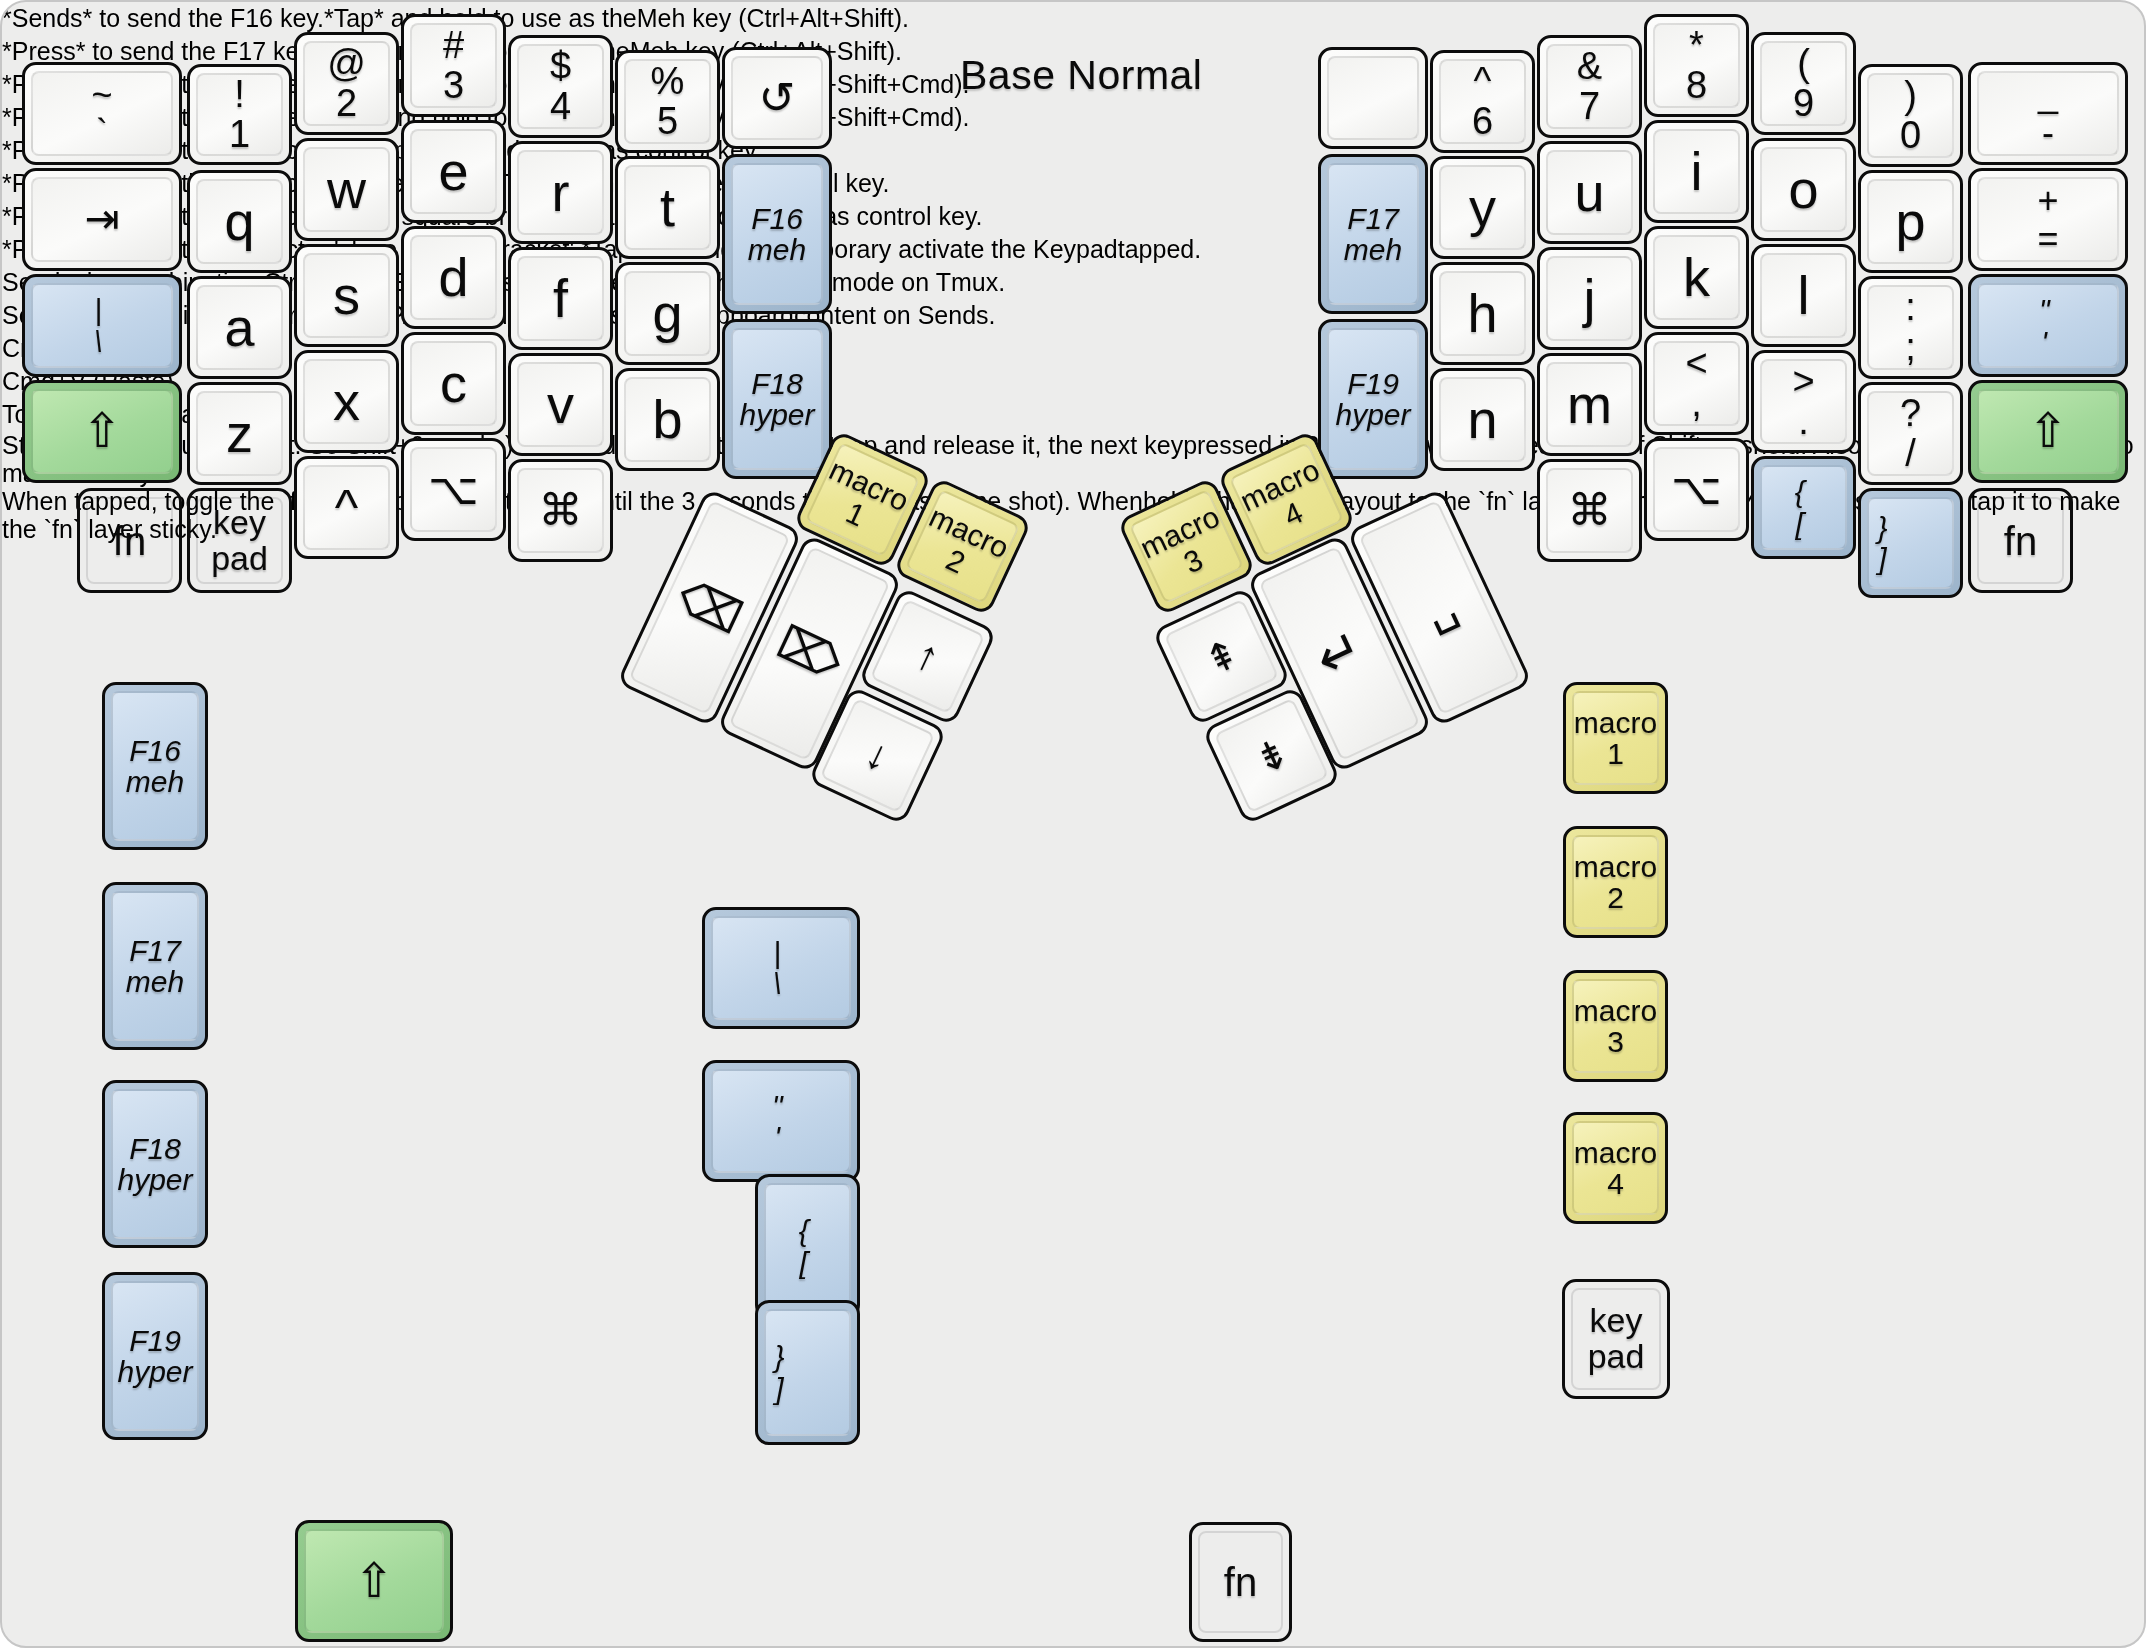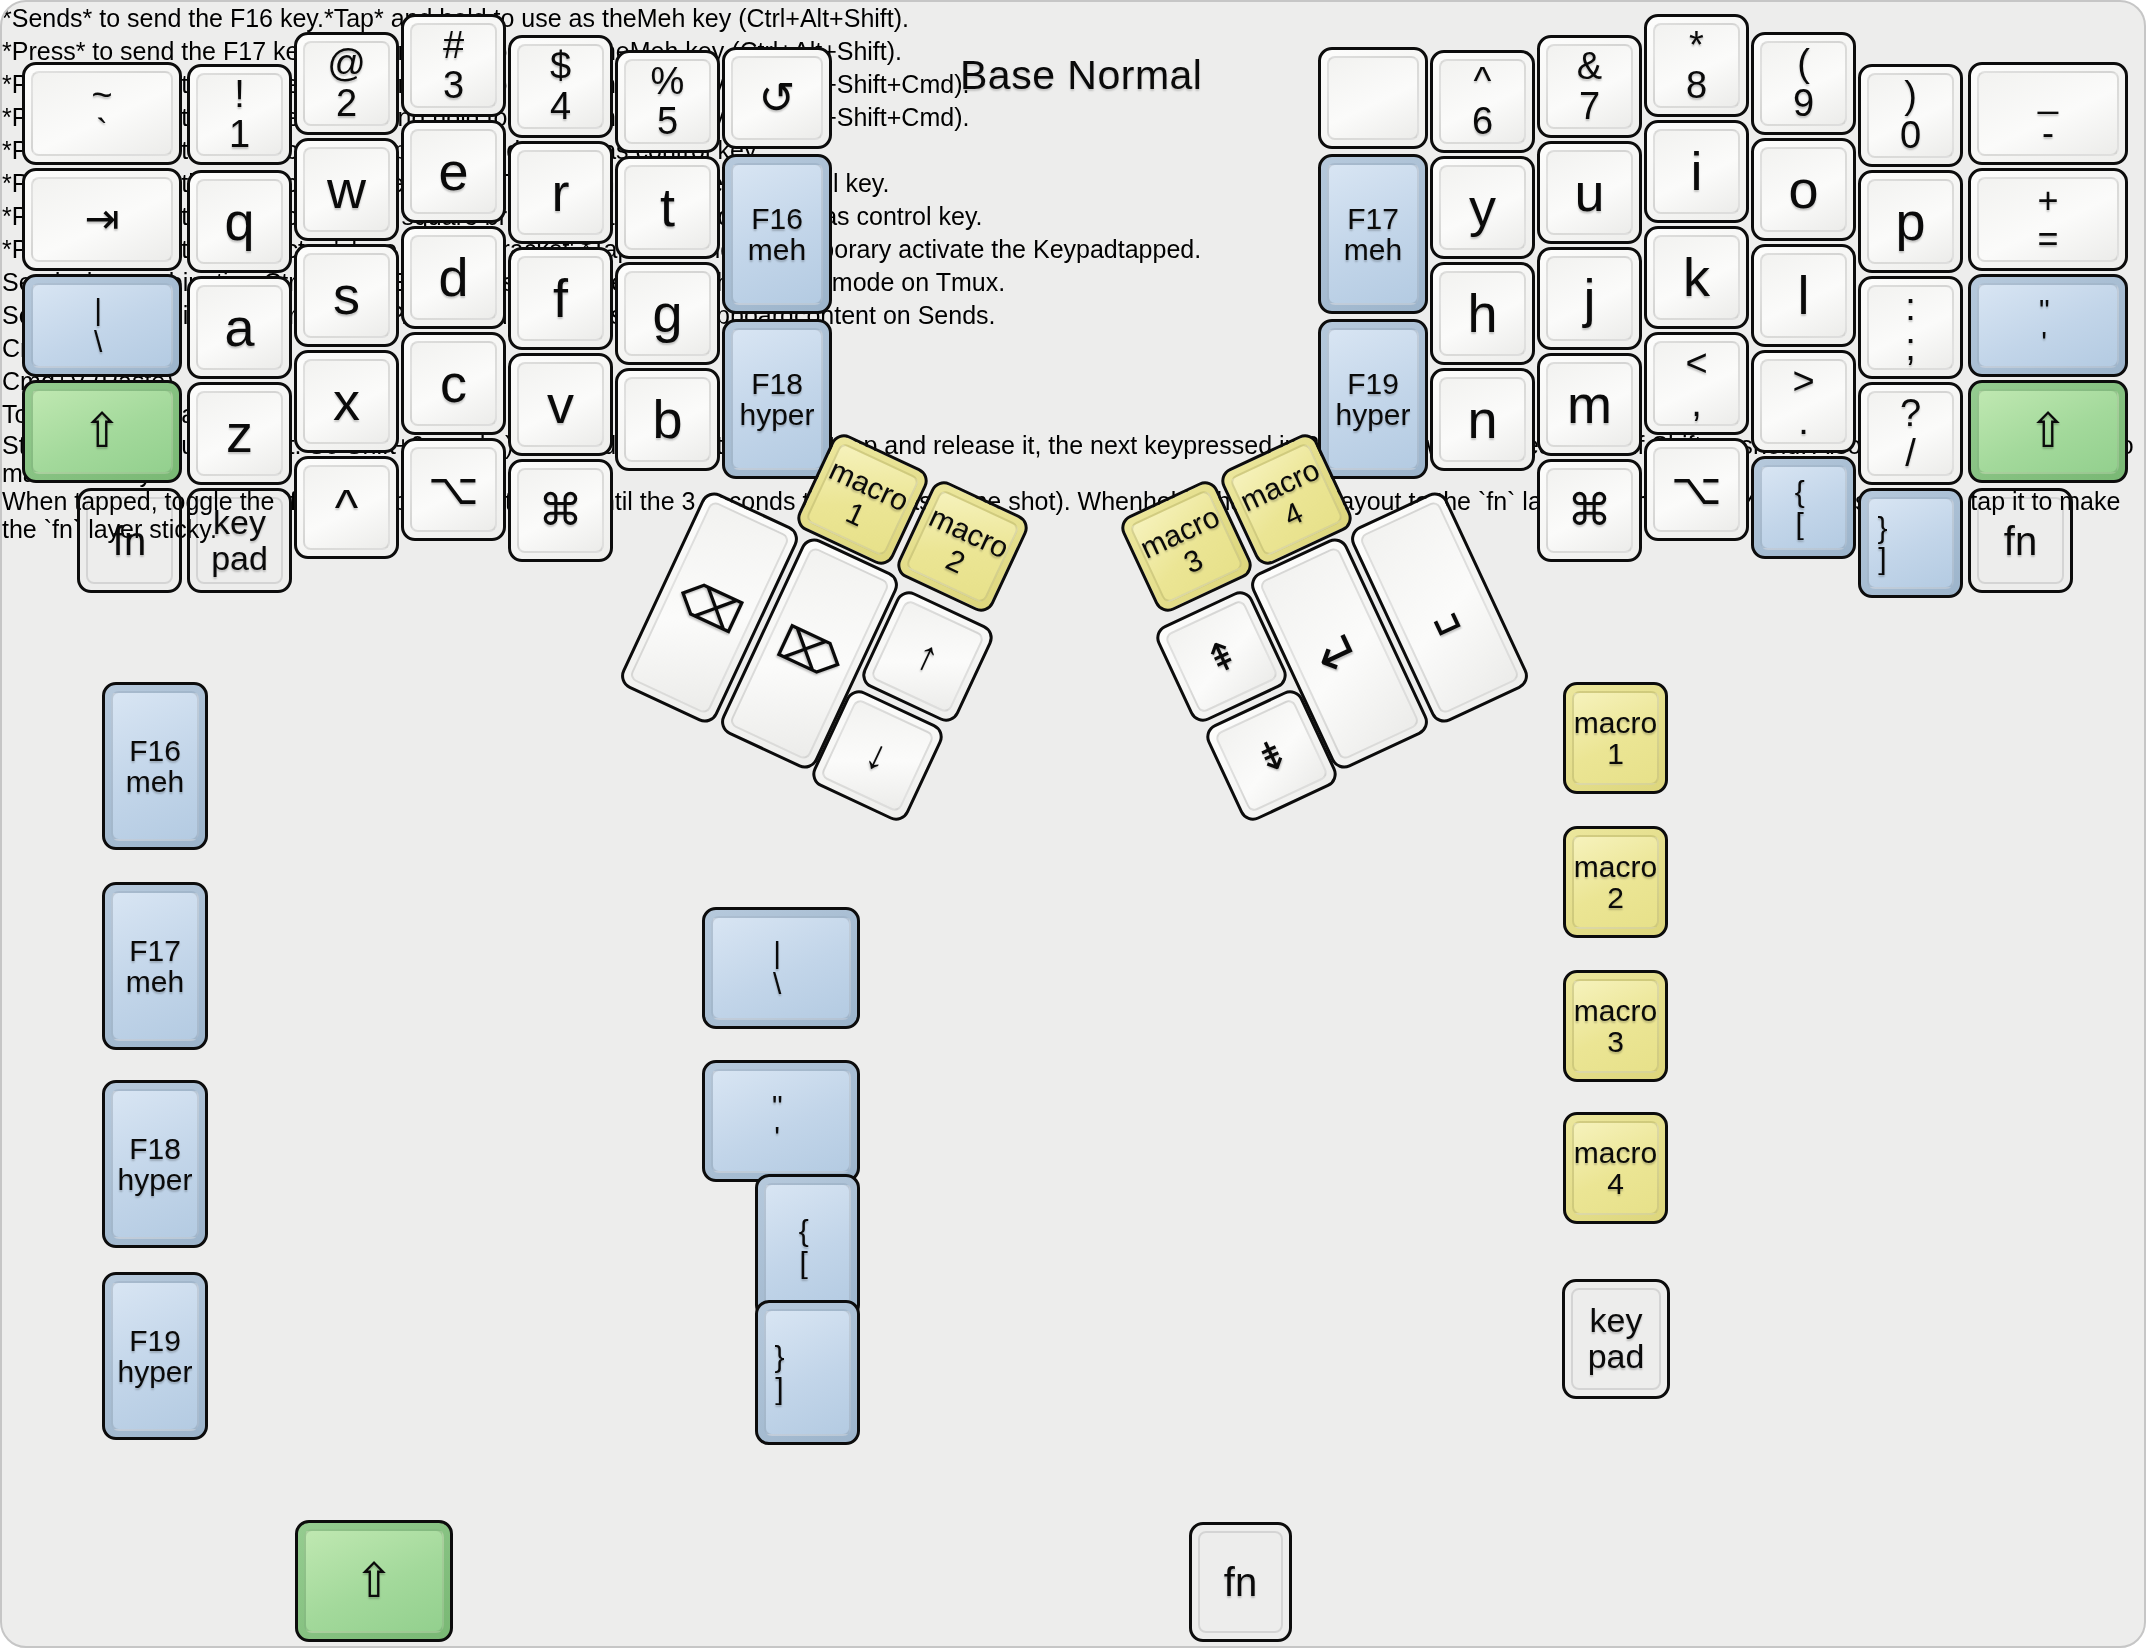--- a/index.html
+++ b/index.html
@@ -8,21 +8,21 @@
   .title{position:absolute;left:958px;top:50px;font-size:41px;color:#0a0a0a;letter-spacing:0.5px;
          text-shadow:0 2px 2px rgba(0,0,0,0.18);}
   
   .key{position:absolute;border:3px solid #0c0c0c;border-radius:14px;box-sizing:border-box;
        display:flex;align-items:center;justify-content:center;color:#0a0a0a;}
   .key::before{content:"";position:absolute;inset:6px;border-radius:8px;border:2px solid rgba(0,0,0,0.10);}
   .key .labels{position:relative;z-index:2;display:flex;flex-direction:column;align-items:center;
                justify-content:center;line-height:1.05;text-shadow:0 2px 2px rgba(0,0,0,0.22);}
   .c-white{background:linear-gradient(145deg,#fdfdfc,#eeeeec);}
   .c-white::before{background:linear-gradient(155deg,#f2f2f0,#fbfbfa 55%,#ececea);}
-  .c-blue{background:linear-gradient(145deg,#b6c9dc,#9cb4cb);}
+  .c-blue{background:linear-gradient(145deg,#b6c9dc,#9cb4cb);font-style:italic;}
   .c-blue::before{background:linear-gradient(155deg,#d8e5f3,#c2d5e9 55%,#b4cbe2);}
   .c-yellow{background:linear-gradient(145deg,#ece79d,#ddd67c);}
   .c-yellow::before{background:linear-gradient(155deg,#f6f2bc,#ece average 55%,#e7e18a);}
   .c-yellow::before{background:linear-gradient(155deg,#f6f2bc,#ebe594 55%,#e7e18a);}
   .c-green{background:linear-gradient(145deg,#95cc90,#79b874);}
   .c-green::before{background:linear-gradient(155deg,#bfe8b1,#a3d99b 55%,#93d08e);}
   .c-pink{background:linear-gradient(145deg,#dab0ae,#c99593;}
   .c-pink{background:linear-gradient(145deg,#dab0ae,#c99593);}
   .c-pink::before{background:linear-gradient(155deg,#f4d5d1,#e7bcb9 55%,#e0b1ae);}
   

